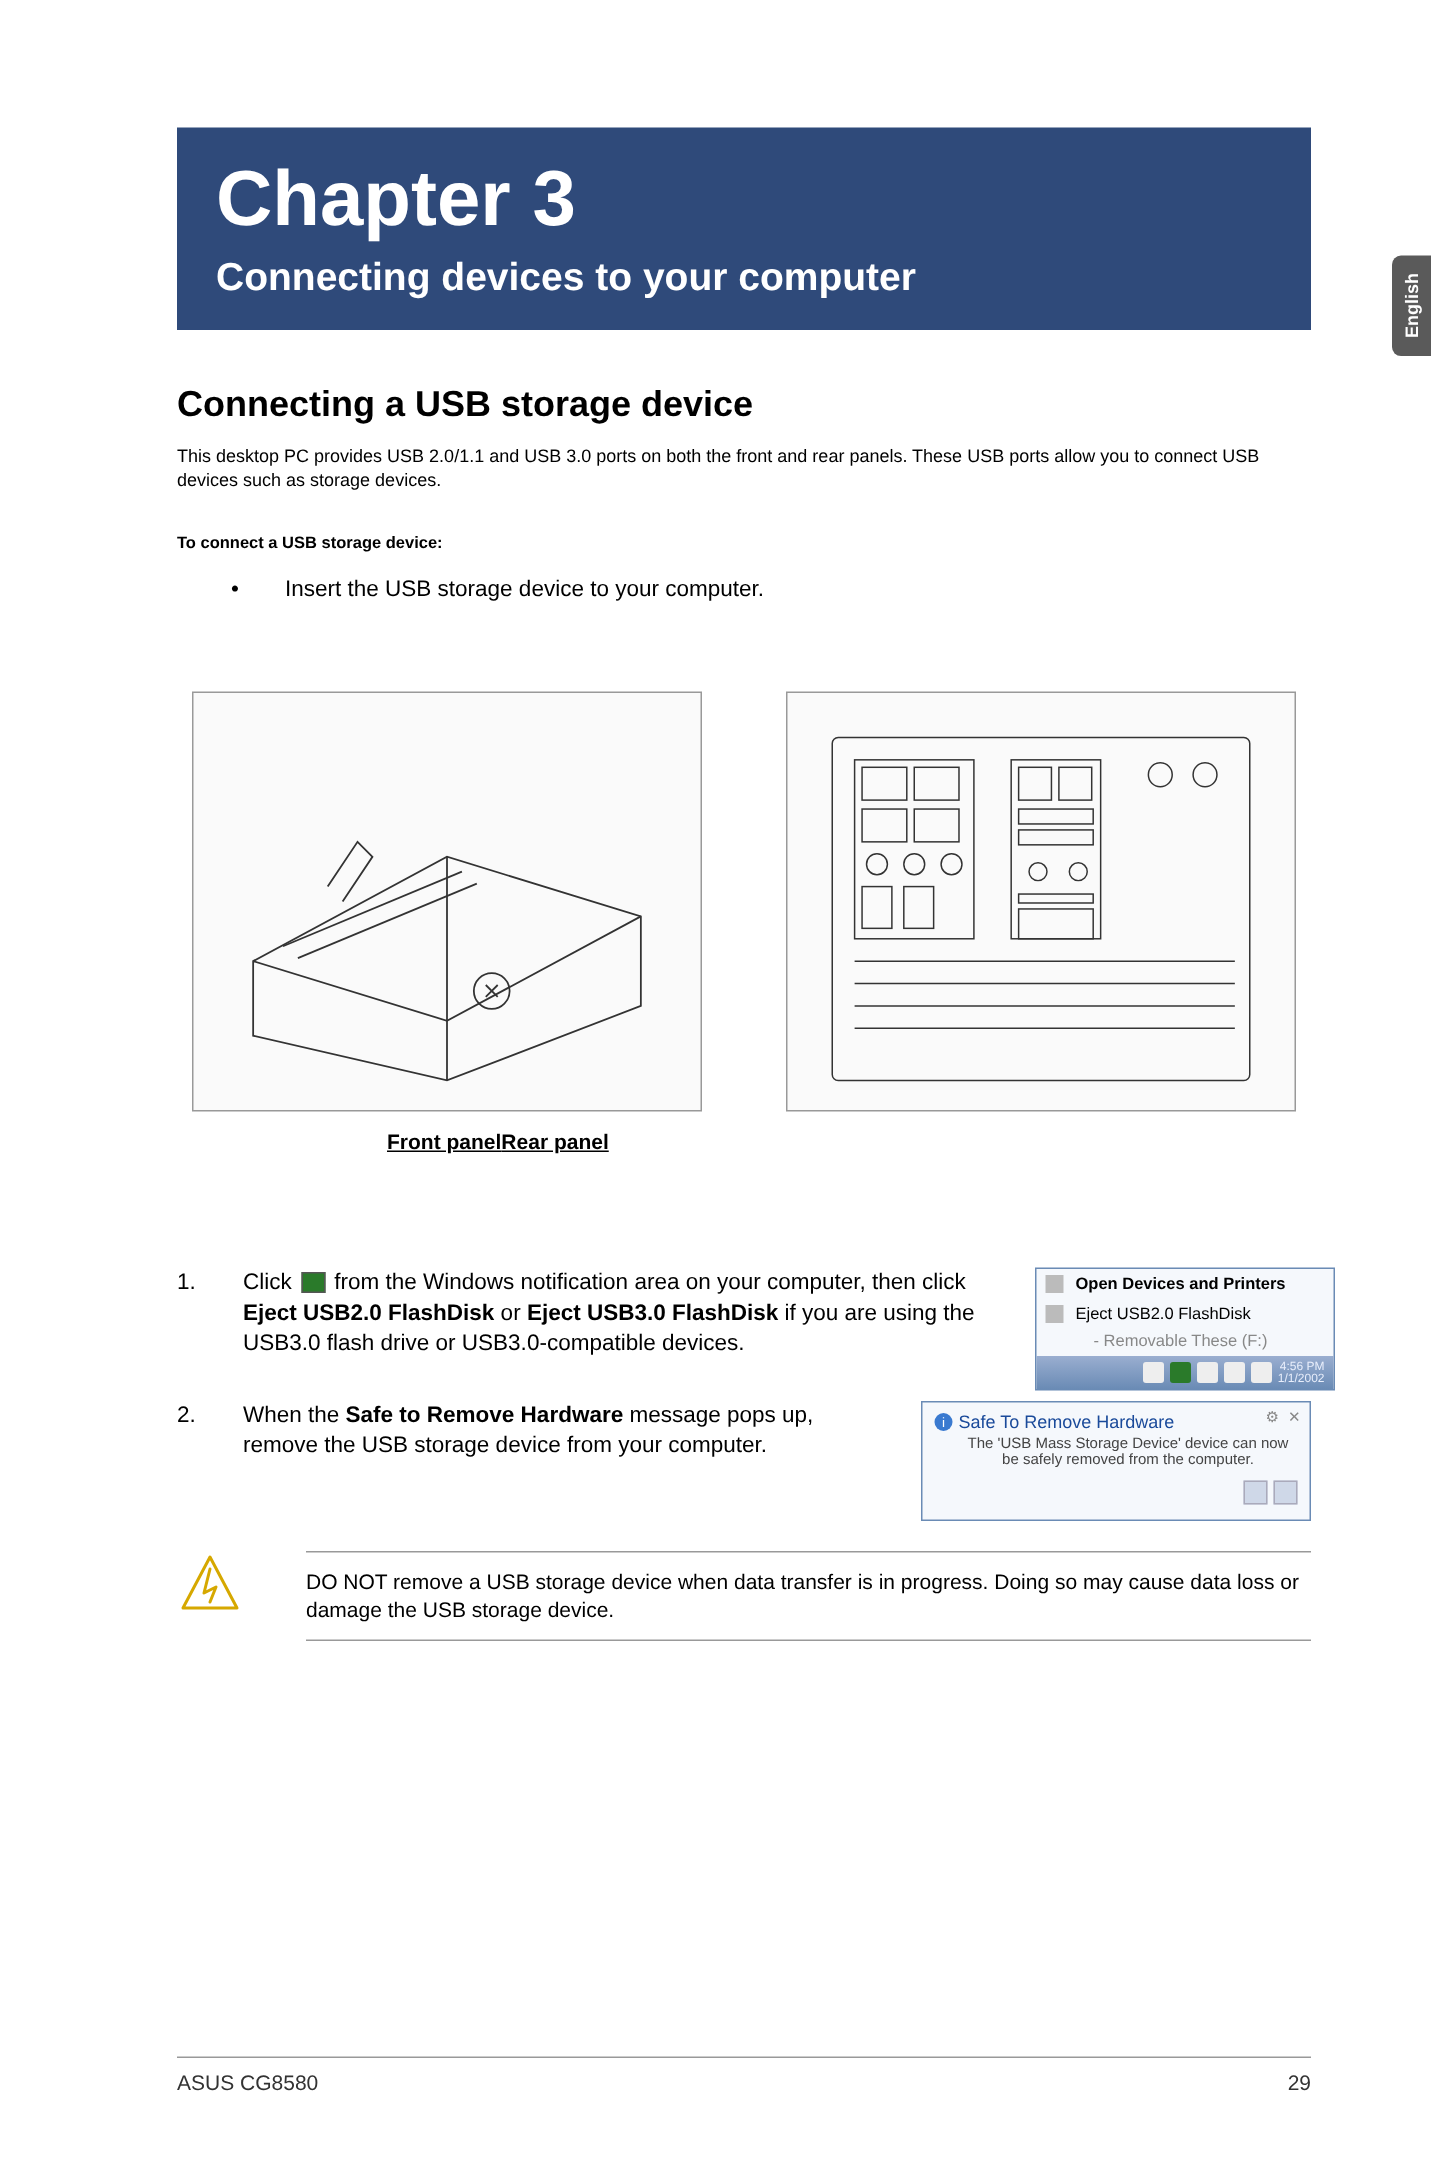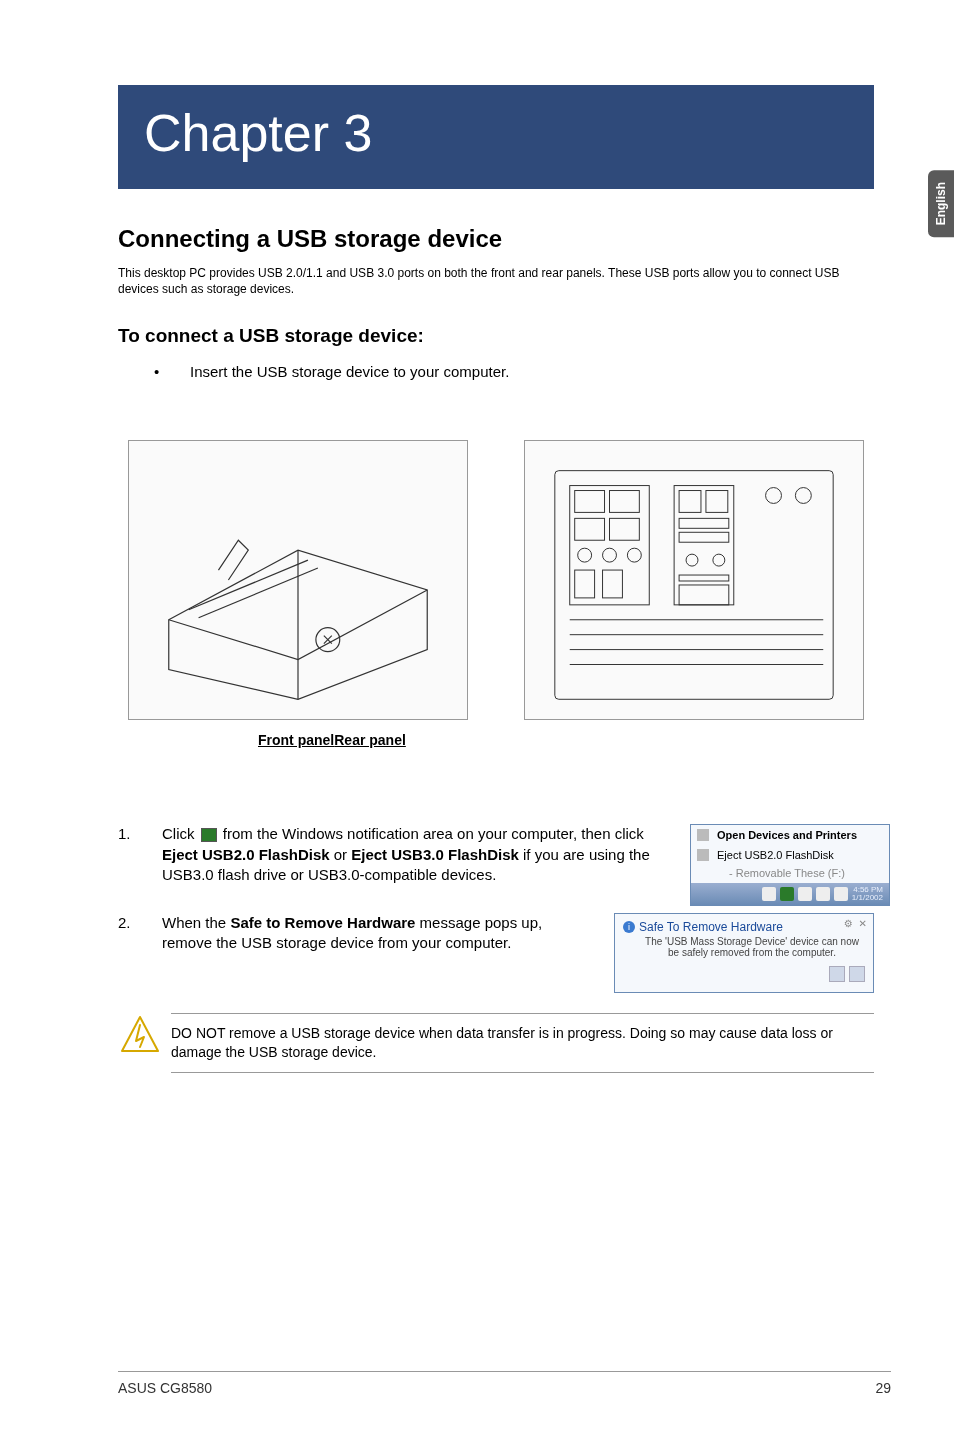--- a/index.html
+++ b/index.html
@@ -30,39 +30,39 @@
     border-radius: 0 6px 6px 0;
   }
   .chapter-header {
     background: #2f4a7a;
     color: #fff;
     padding: 18px 26px 20px 26px;
     margin-bottom: 36px;
   }
   .chapter-title {
     font-size: 52px;
-    font-weight: normal;
+    font-weight: bold;
     margin-bottom: 6px;
   }
   .chapter-subtitle {
     font-size: 26px;
     font-weight: bold;
   }
   .section-title {
     font-size: 24px;
     font-weight: bold;
     margin-bottom: 12px;
   }
   .intro-text {
     font-size: 12px;
     line-height: 1.35;
     margin-bottom: 28px;
   }
   .bold-line {
-    font-size: 19px;
+    font-size: 11px;
     font-weight: bold;
     margin-bottom: 16px;
   }
   .bullet-row {
     display: flex;
     font-size: 15px;
     margin-left: 36px;
     margin-bottom: 60px;
   }
   .bullet-dot { width: 36px; }
@@ -209,60 +209,61 @@
     margin-top: 8px;
   }
   .balloon-foot .fi {
     width: 16px; height: 16px;
     background: #cfd8e8;
     border: 1px solid #aab;
   }
   .warning-row {
     display: flex;
     align-items: flex-start;
-    gap: 9px;
+    gap: 42px;
     margin-top: 20px;
   }
   .warn-icon {
     width: 44px;
     flex-shrink: 0;
   }
   .warn-icon svg { width: 44px; height: 44px; }
   .warn-textwrap {
     flex: 1;
     border-top: 1px solid #999;
     border-bottom: 1px solid #999;
     padding: 10px 0;
     font-size: 14px;
     line-height: 1.35;
   }
   .footer {
     position: absolute;
     bottom: 42px;
     left: 118px;
-    right: 63px;
+    right: 80px;
     border-top: 1px solid #999;
     padding-top: 8px;
     display: flex;
     justify-content: space-between;
     font-size: 14px;
     color: #333;
   }
   .step-block { display: flex; align-items: flex-start; }
   .step-left { flex: 1; }
 </style>
 </head>
 <body>
 
 <div class="page">
 
   <div class="side-tab">English</div>
 
   <div class="chapter-header">
     <div class="chapter-title">Chapter 3</div>
+    <div class="chapter-subtitle">Connecting devices to your computer</div>
   </div>
 
   <div class="section-title">Connecting a USB storage device</div>
   <div class="intro-text">This desktop PC provides USB 2.0/1.1 and USB 3.0 ports on both the front and rear panels. These USB ports allow you to connect USB devices such as storage devices.</div>
 
   <div class="bold-line">To connect a USB storage device:</div>
   <div class="bullet-row">
     <div class="bullet-dot">•</div>
     <div>Insert the USB storage device to your computer.</div>
   </div>

